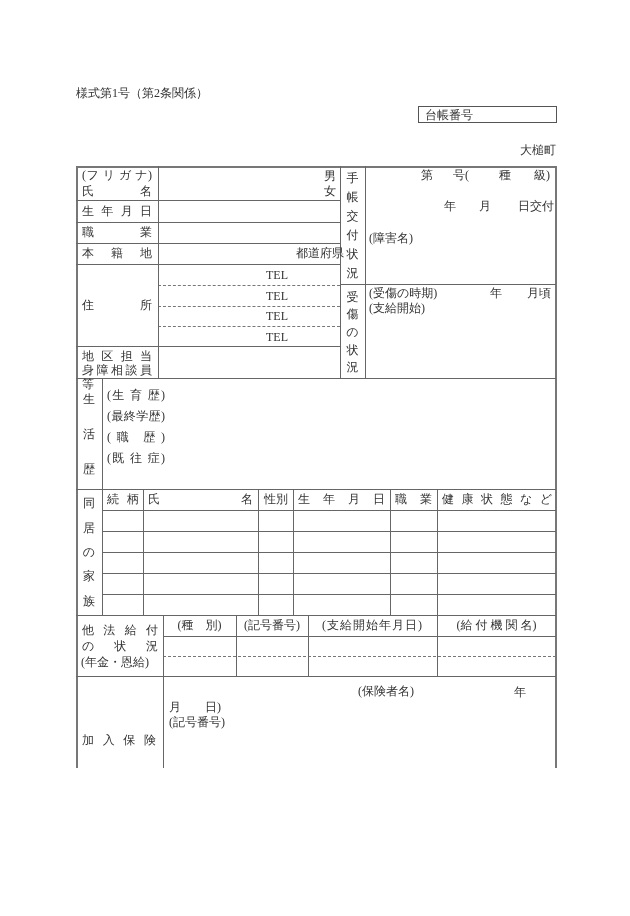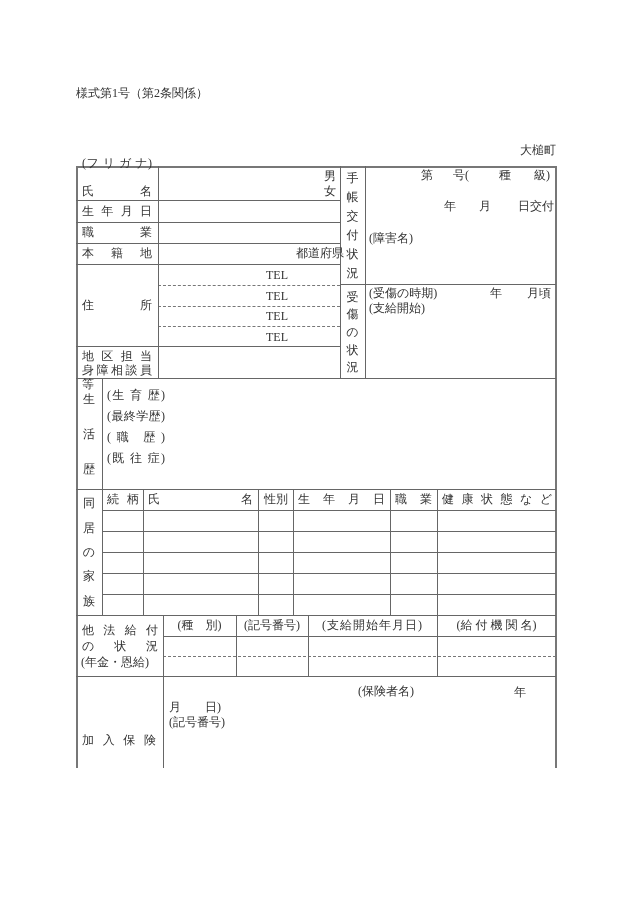--- a/index.html
+++ b/index.html
@@ -19,20 +19,23 @@
   .vcol{position:absolute;display:flex;flex-direction:column;align-items:center;justify-content:space-around;}
   .vcol span{line-height:14px;}
   input.fld{position:absolute;border:none;background:transparent;outline:none;font:inherit;color:#333;padding:0;}
 </style>
 </head>
 <body>
 
 <div class="page">
 
   <div class="t" style="left:76px;top:86px;">様式第1号（第2条関係）</div>
+  <div class="ledger-box">
+    <span>台帳番号</span>
+  </div>
   <div class="t r" style="left:456px;top:143px;width:100px;">大槌町</div>
 
   <div class="outer"></div>
 
   <div class="ln h" style="left:76px;top:200px;width:264px;"></div>
   <div class="ln h" style="left:76px;top:222px;width:264px;"></div>
   <div class="ln h" style="left:76px;top:243px;width:264px;"></div>
   <div class="ln h" style="left:76px;top:264px;width:264px;"></div>
   <div class="dh" style="left:158px;top:285px;width:182px;"></div>
   <div class="dh" style="left:158px;top:306px;width:182px;"></div>
@@ -71,21 +74,21 @@
   <div class="ln v" style="left:335px;top:780px;height:21px;"></div>
   <div class="ln v" style="left:359px;top:780px;height:21px;"></div>
   <div class="ln v" style="left:384px;top:780px;height:21px;"></div>
   <div class="ln v" style="left:408px;top:780px;height:21px;"></div>
   <div class="ln v" style="left:433px;top:780px;height:21px;"></div>
   <div class="ln v" style="left:458px;top:780px;height:21px;"></div>
   <div class="ln v" style="left:482px;top:780px;height:21px;"></div>
   <div class="ln v" style="left:507px;top:780px;height:21px;"></div>
   <div class="ln v" style="left:532px;top:780px;height:21px;"></div>
 
-  <div class="t j" style="left:82px;top:156px;width:70px;">(フ リ ガ ナ)</div>
+  <div class="t j" style="left:82px;top:168px;width:70px;">(フ リ ガ ナ)</div>
   <div class="t j" style="left:82px;top:184px;width:70px;">氏 名</div>
   <input class="fld" style="left: 162px; top: 168px; width: 155px; height: 30px;">
   <div class="t" style="left:324px;top:169px;">男</div>
   <div class="t" style="left:324px;top:184px;">女</div>
 
   <div class="t j" style="left:82px;top:204px;width:70px;">生 年 月 日</div>
   <input class="fld" style="left: 162px; top: 203px; width: 174px; height: 17px;">
   <div class="t j" style="left:82px;top:225px;width:70px;">職 業</div>
   <input class="fld" style="left: 162px; top: 224px; width: 174px; height: 17px;">
   <div class="t j" style="left:82px;top:246px;width:70px;">本 籍 地</div>

